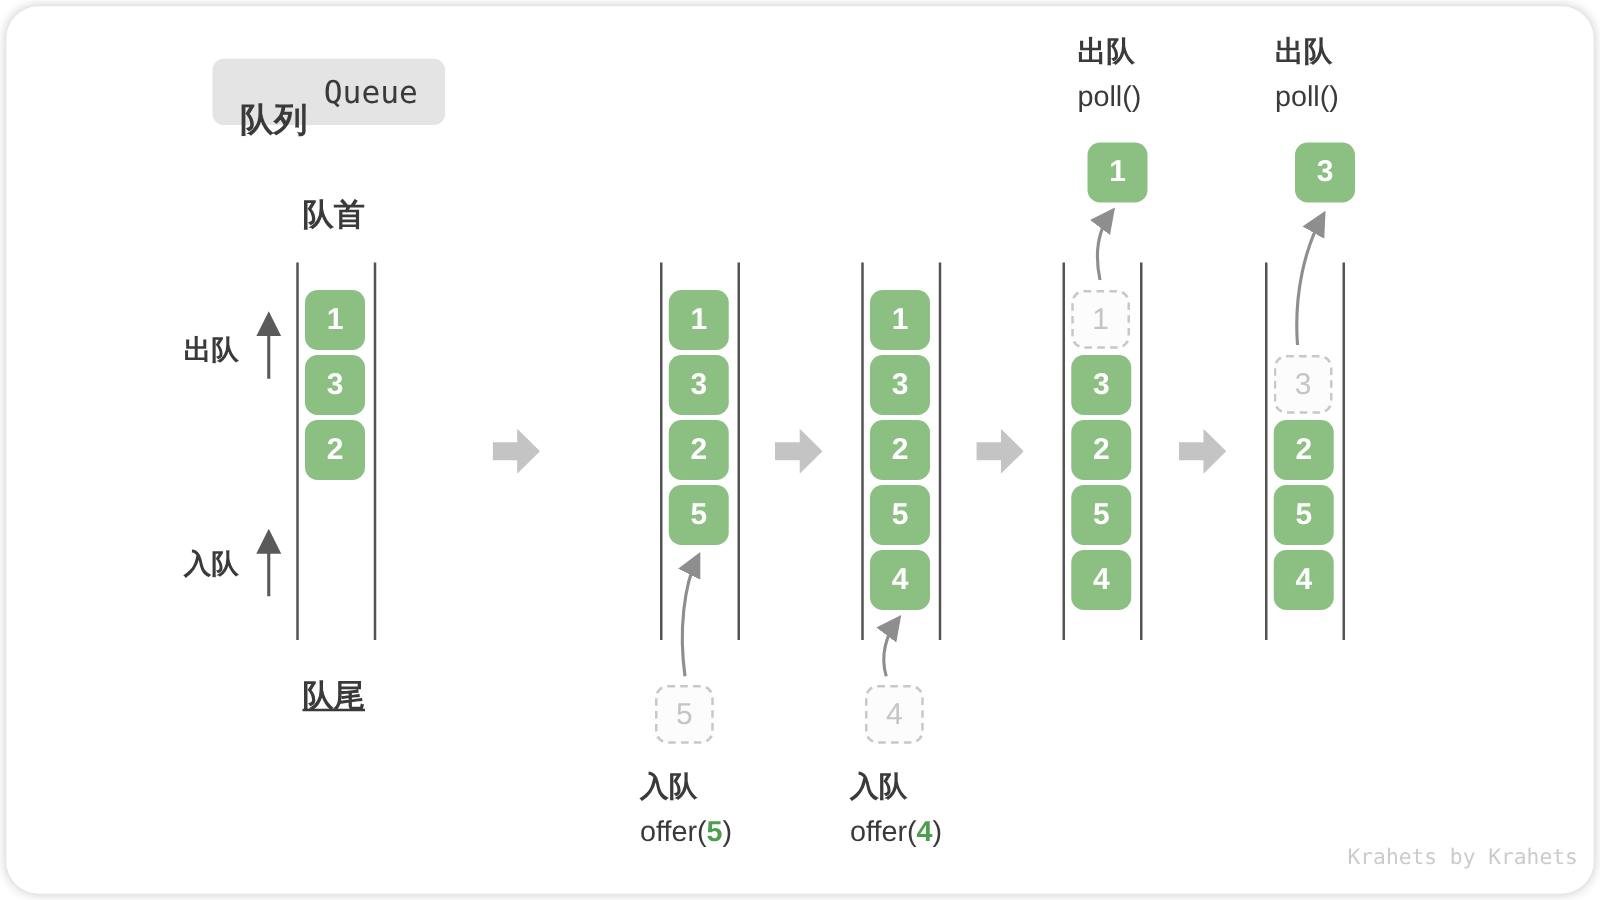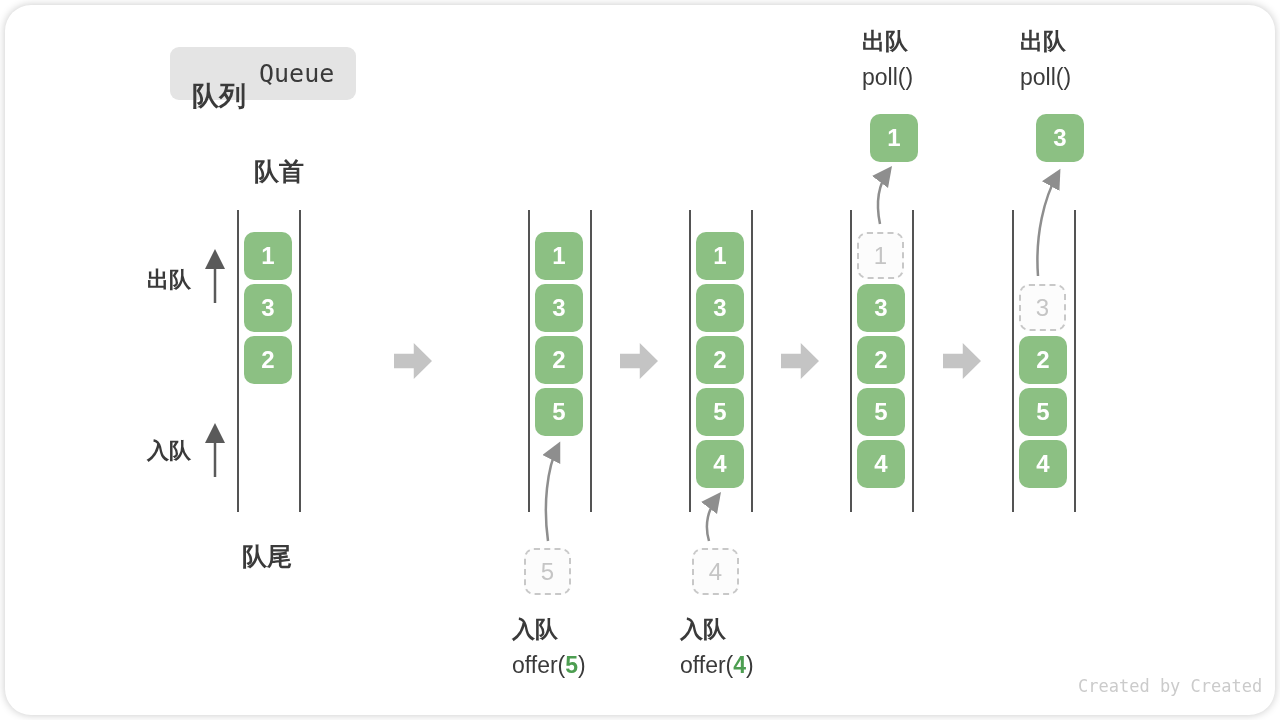--- a/index.html
+++ b/index.html
@@ -14,22 +14,22 @@
   .abs{position:absolute;}
   
   .badge{
     left:170px;top:47px;height:53px;background:var(--badge-bg,#e4e4e4);
     border-radius:9px;display:flex;align-items:center;padding:0 22px;gap:13px;
   }
   .badge .zh{font-size:27px;font-weight:bold;margin-top:44px;}
   .badge .en{font-family:"DejaVu Sans Mono","Liberation Mono",monospace;font-size:25px;}
   
   .lbl{font-weight:bold;color:#3a3a3a;}
-  .lbl-front{left:242px;top:155px;font-size:25px;margin-left:12px;}
-  .lbl-rear{left:242px;top:540px;font-size:25px;}
+  .lbl-front{left:242px;top:155px;font-size:25px;}
+  .lbl-rear{left:242px;top:540px;font-size:25px;text-decoration:underline;}
   .lbl-deq{left:147px;top:265px;font-size:22px;}
   .lbl-enq{left:147px;top:436px;font-size:22px;}
   
   .vline{position:absolute;top:210px;width:2px;height:302px;background:#545454;}
   
   .qbox{
     position:absolute;width:48px;height:48px;border-radius:10px;
     background:var(--box-green,#8cc083);color:#fff;
     display:flex;align-items:center;justify-content:center;
     font-size:24px;font-weight:600;
@@ -140,13 +140,13 @@
     </marker>
   </defs>
   <path d="M215,303 L215,254" stroke="#5a5a5a" stroke-width="2.5" fill="none" marker-end="url(#head-dark)"></path>
   <path d="M215,477 L215,428" stroke="#5a5a5a" stroke-width="2.5" fill="none" marker-end="url(#head-dark)"></path>
   <path d="M548,541 C543,505 547,468 558,446" stroke="#8e8e8e" stroke-width="2.5" fill="none" marker-end="url(#head-gray)"></path>
   <path d="M709,541 C704,524 709,508 718,496" stroke="#8e8e8e" stroke-width="2.5" fill="none" marker-end="url(#head-gray)"></path>
   <path d="M880,224 C875,200 880,182 889,170" stroke="#8e8e8e" stroke-width="2.5" fill="none" marker-end="url(#head-gray)"></path>
   <path d="M1038,276 C1035,235 1044,198 1058,173" stroke="#8e8e8e" stroke-width="2.5" fill="none" marker-end="url(#head-gray)"></path>
 </svg>
 
-<div class="abs watermark">Created by Created</div>
+<div class="abs watermark">Krahets by Krahets</div>
 
 </body></html>

